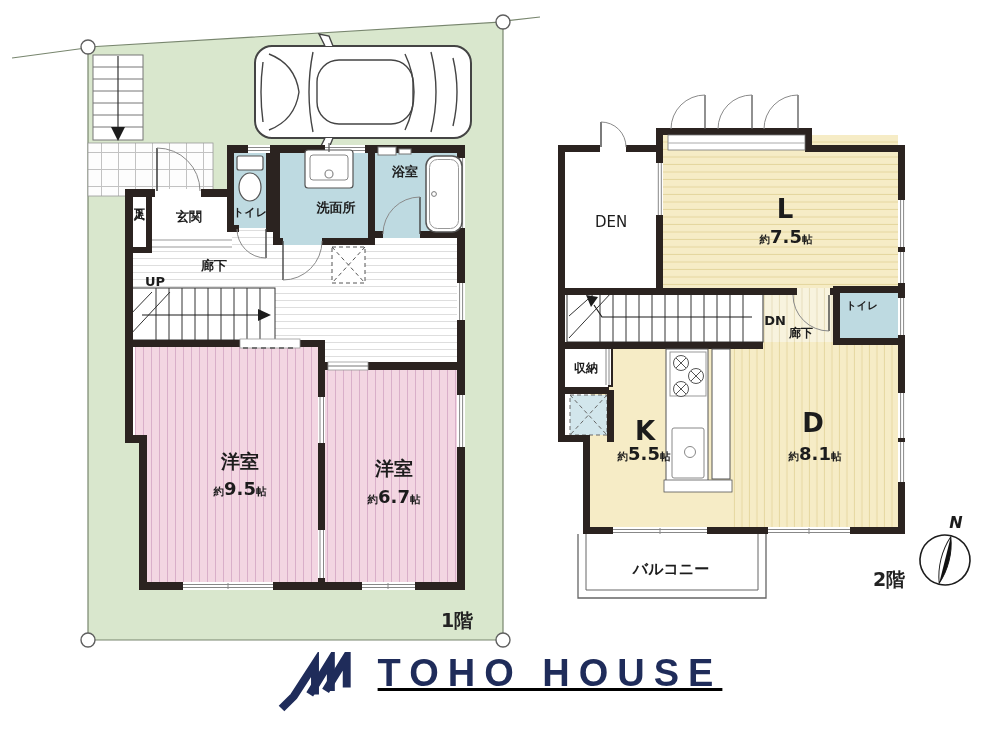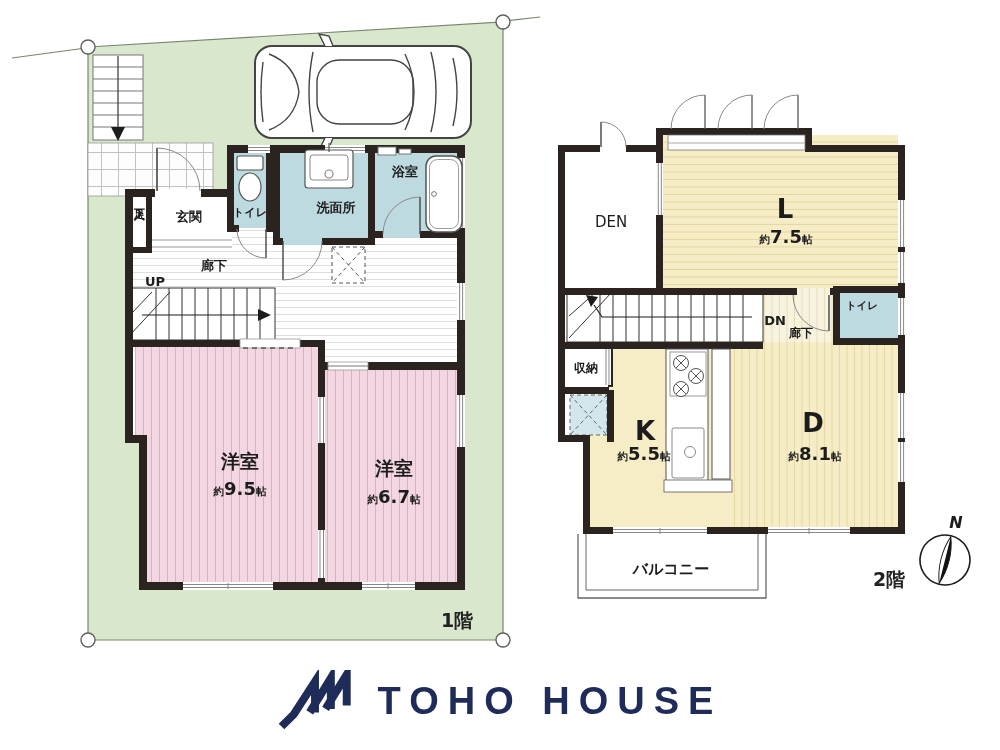--- a/index.html
+++ b/index.html
@@ -7,21 +7,21 @@
   #plan-wrap{width:1000px;height:652px;}
   svg text{fill:#1c1c1c;}
   .room-big{font-size:19px;font-weight:600;}
   .room-mid{font-size:13px;font-weight:600;}
   .room-sm{font-size:11px;font-weight:600;}
   .ldk{font-size:26px;font-weight:600;}
   .floor-tag{font-size:19px;font-weight:600;fill:#222;}
   .updn{font-size:13px;font-weight:600;}
   .size-sm{font-size:10.5px;font-weight:600;}
   .size-num{font-size:18px;font-weight:600;}
-  #footer{width:1000px;height:98px;display:flex;align-items:center;justify-content:center;gap:26px;}
+  #footer{width:1000px;height:98px;display:flex;justify-content:center;gap:26px;text-decoration:underline;}
   #brand-text{color:#1f2c5a;font-size:38px;font-weight:700;letter-spacing:9px;font-family:"Liberation Sans","DejaVu Sans",sans-serif;}
 </style>
 </head>
 <body>
 
 <div id="plan-wrap">
 <svg width="1000" height="652" viewBox="0 0 1000 652">
   <defs>
     <pattern id="patHall" width="8" height="7" patternUnits="userSpaceOnUse">
       <rect width="8" height="7" fill="#ffffff"></rect>

